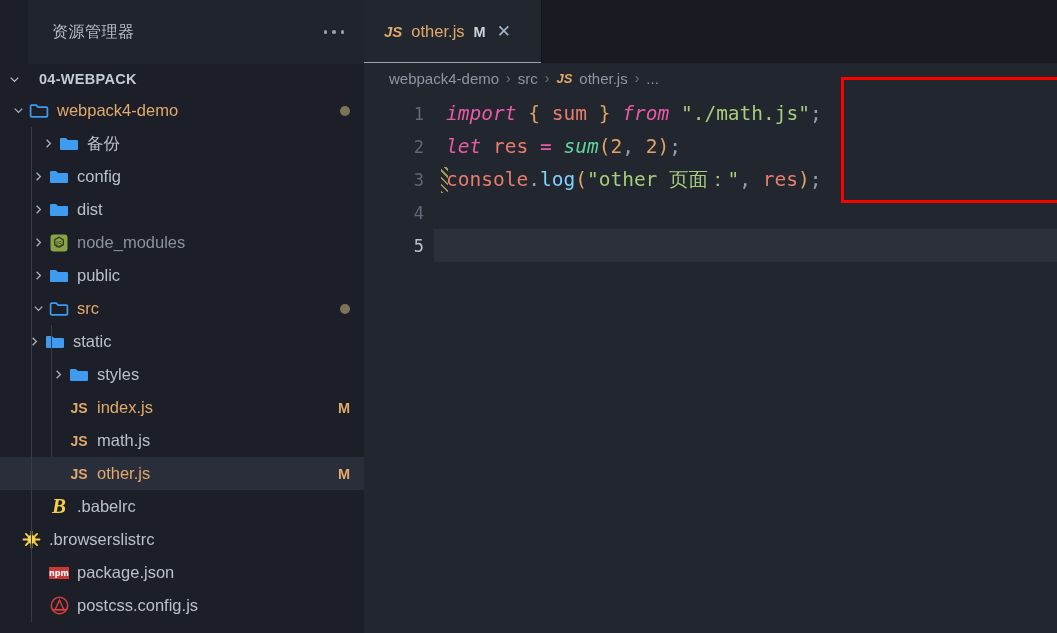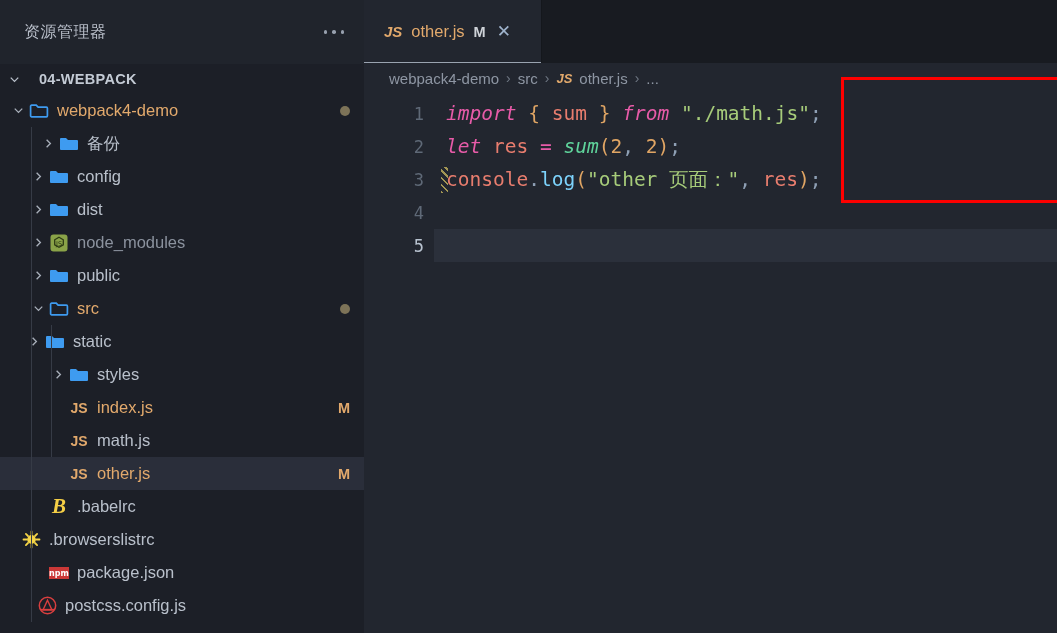--- a/index.html
+++ b/index.html
@@ -16,20 +16,21 @@
     width: 364px; height: 633px;
     background: #1c1f27;
     position: relative;
     flex: 0 0 364px;
   }
   .sb-header {
     height: 64px;
     display: flex; align-items: center;
     padding: 0 16px 0 24px;
     background: #20242c;
+    margin-left: 28px;
   }
   .sb-title {
     color: #b8bec9; font-size: 16px; letter-spacing: .5px;
     flex: 1;
   }
   .sb-ellipsis {
     display: flex; gap: 5px; align-items: center; padding: 6px 4px;
   }
   .sb-ellipsis i {
     width: 3.5px; height: 3.5px; border-radius: 50%;
@@ -330,21 +331,21 @@
         <div class="row" style="padding-left: 28px;">
           <span class="twisty"></span>
           <span class="ficon">
             <svg width="20" height="12" viewBox="0 0 20 12">
               <rect width="20" height="12" fill="#cb3837"></rect>
               <text x="10" y="9.2" font-size="8" font-weight="bold" fill="#fff" text-anchor="middle" font-family="DejaVu Sans">npm</text>
             </svg>
           </span>
           <span class="rlabel">package.json</span>
         </div>
-        <div class="row" style="padding-left: 16px;">
+        <div class="row" style="padding-left: 28px;">
           <span class="twisty"></span>
           <span class="ficon">
             <svg width="19" height="19" viewBox="0 0 19 19">
               <circle cx="9.5" cy="9.5" r="8.2" fill="none" stroke="#d93f3f" stroke-width="1.5"></circle>
               <path d="M9.5 4.2L14 14H5z" fill="none" stroke="#d93f3f" stroke-width="1.4"></path>
               <path d="M2 13.5h15" stroke="#d93f3f" stroke-width="1.3"></path>
             </svg>
           </span>
           <span class="rlabel">postcss.config.js</span>
         </div>

